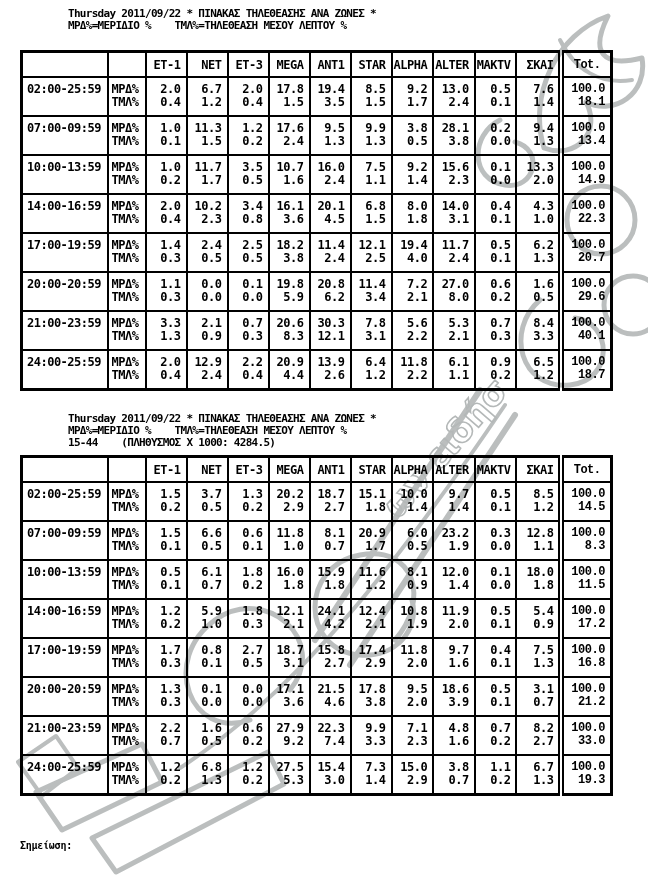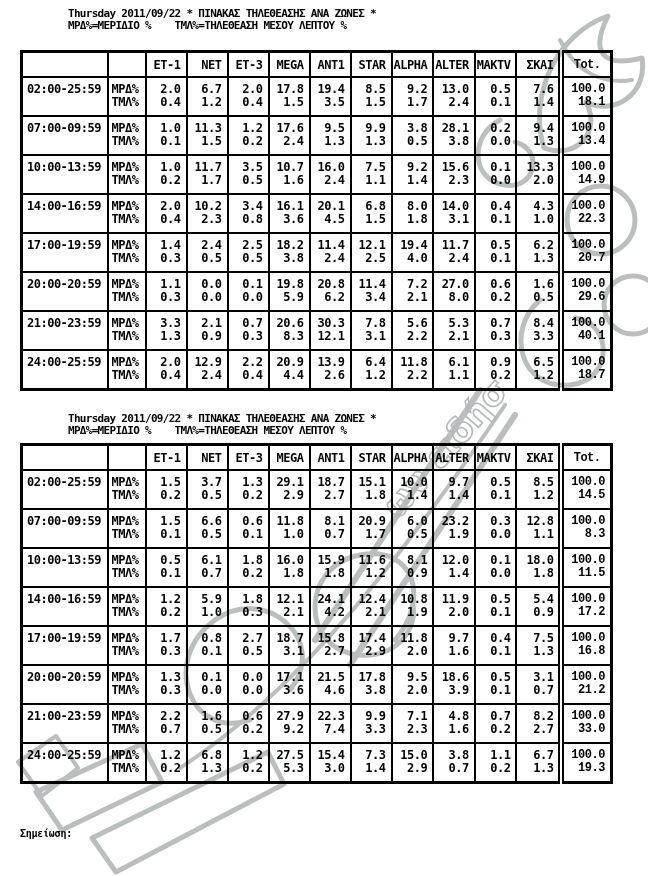--- a/index.html
+++ b/index.html
@@ -515,20 +515,21 @@
             </td>
           </tr>
         </tbody>
       </table>
   </section>
 
   <section class="section-2">
     <div class="titles">
       <div>Thursday 2011/09/22 * ΠΙΝΑΚΑΣ ΤΗΛΕΘΕΑΣΗΣ ΑΝΑ ΖΩΝΕΣ *</div>
       <div>ΜΡΔ%=ΜΕΡΙΔΙΟ %    ΤΜΛ%=ΤΗΛΕΘΕΑΣΗ ΜΕΣΟΥ ΛΕΠΤΟΥ %</div>
+      <div>15-44    (ΠΛΗΘΥΣΜΟΣ Χ 1000: 4284.5)</div>
     </div>
     <table class="t2">
         <colgroup>
           <col style="width: 86px;">
           <col style="width: 38px;">
           <col style="width: 41px;">
           <col style="width: 41px;">
           <col style="width: 41px;">
           <col style="width: 41px;">
           <col style="width: 41px;">
@@ -571,21 +572,21 @@
             </td>
             <td class="num">
               <div>3.7</div>
               <div>0.5</div>
             </td>
             <td class="num">
               <div>1.3</div>
               <div>0.2</div>
             </td>
             <td class="num">
-              <div>29.1</div>
+              <div>20.2</div>
               <div>2.9</div>
             </td>
             <td class="num">
               <div>18.7</div>
               <div>2.7</div>
             </td>
             <td class="num">
               <div>15.1</div>
               <div>1.8</div>
             </td>

